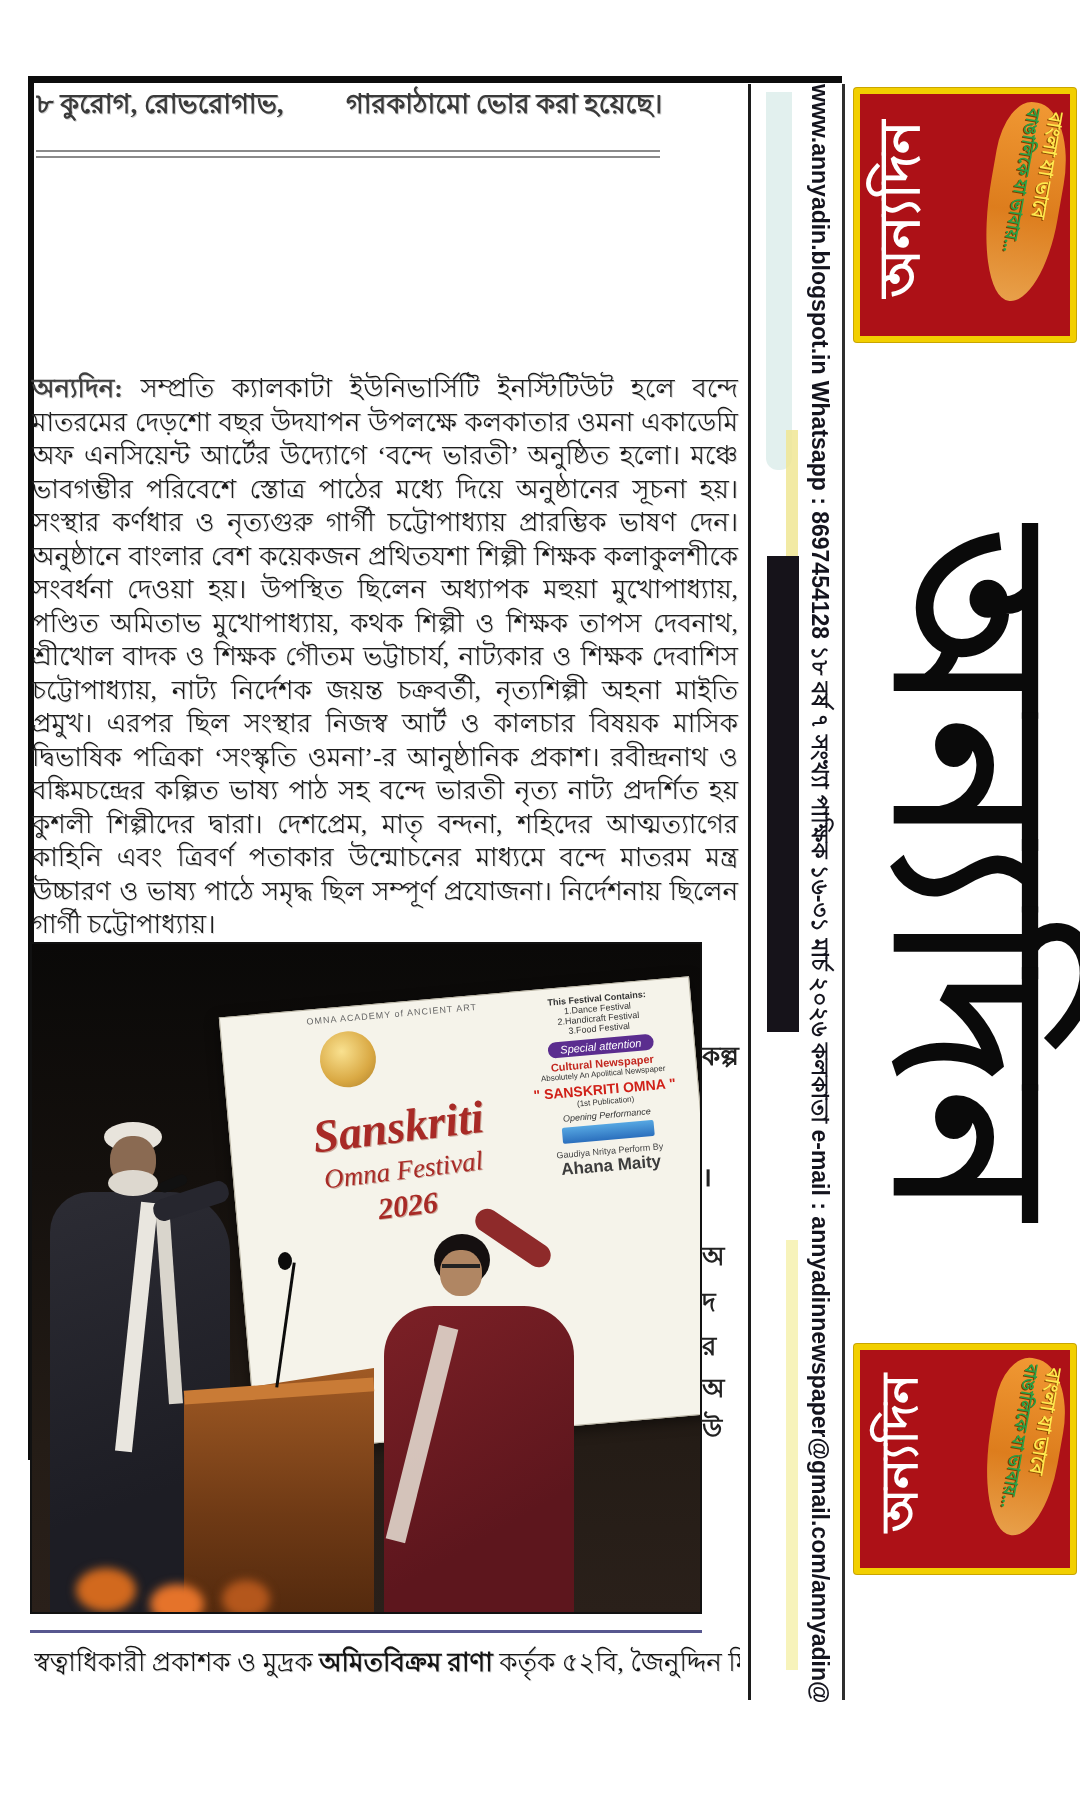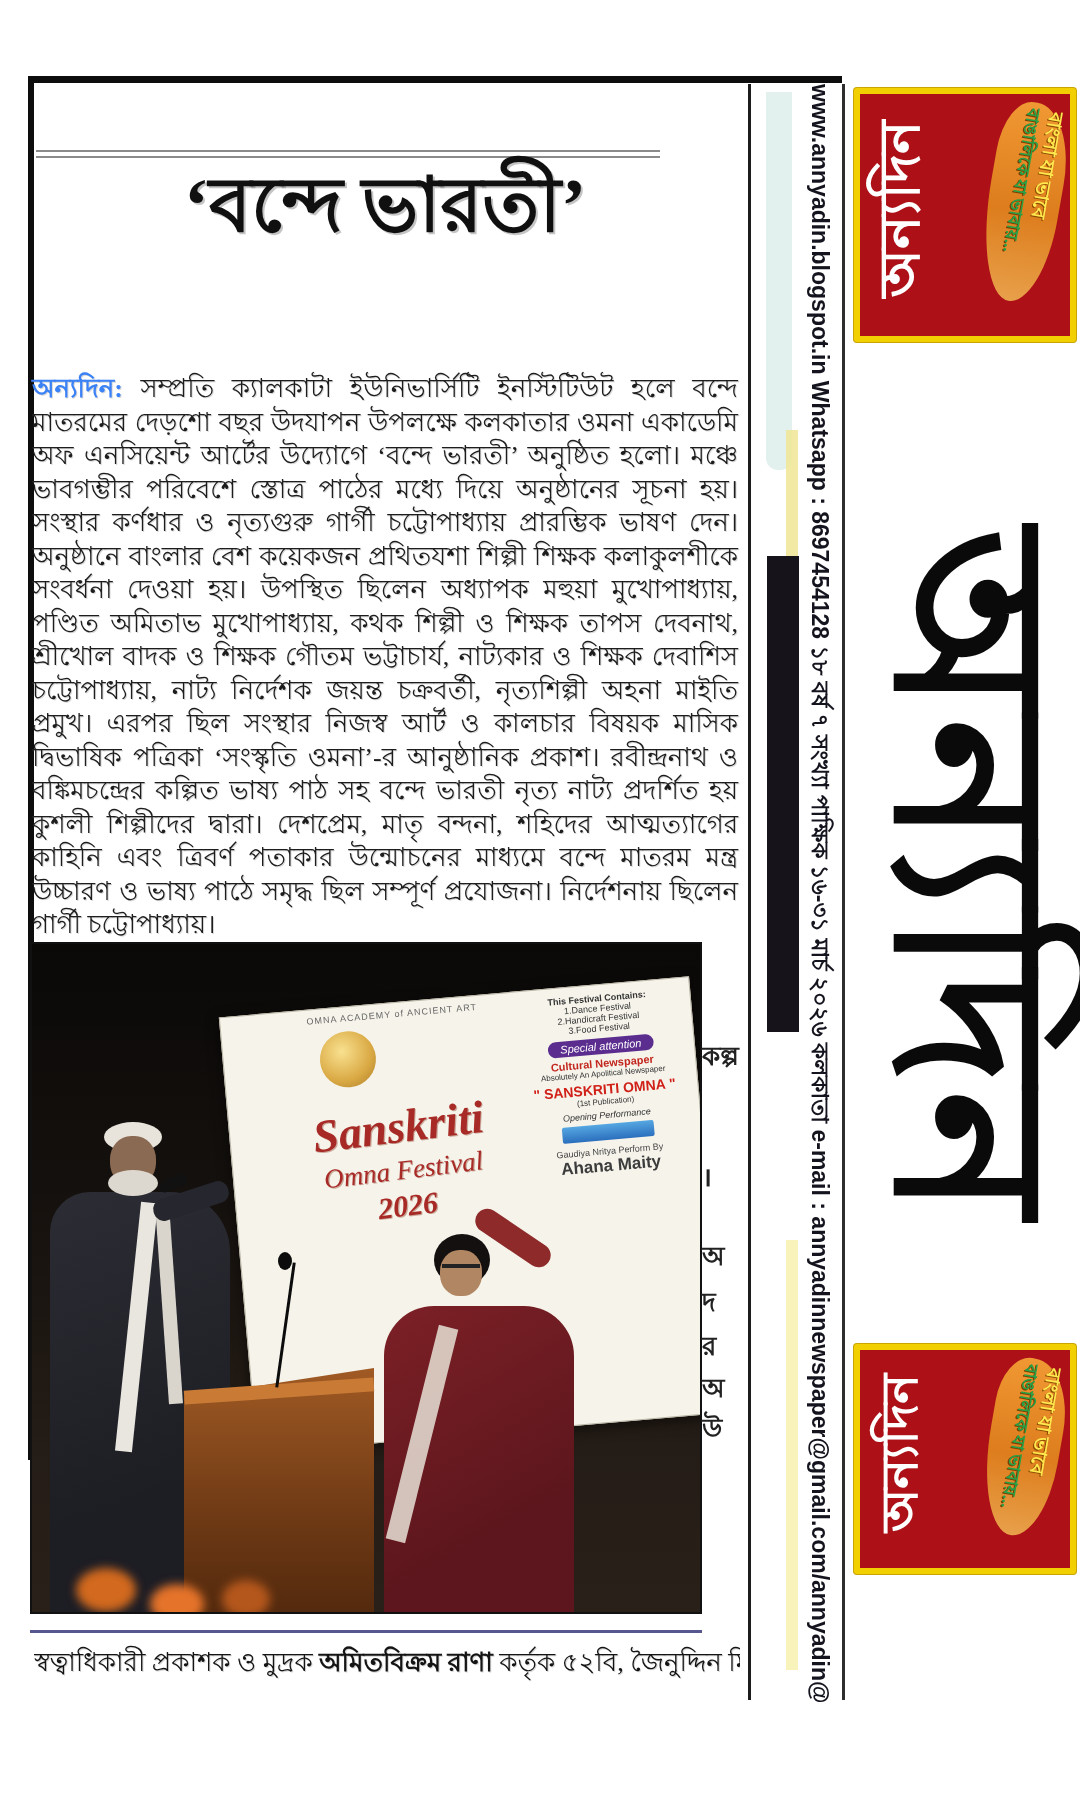--- a/index.html
+++ b/index.html
@@ -19,21 +19,21 @@
   .crop-right{position:absolute;left:310px;top:0;}
 
   
   .headline{position:absolute;left:30px;top:156px;width:710px;text-align:center;
             font-size:76px;line-height:98px;font-weight:bold;color:#101010;
             text-shadow:2px 2px 0 rgba(90,90,90,.35);}
 
   
   .body-text{position:absolute;left:32px;top:372px;width:706px;font-size:26px;line-height:33.5px;
              text-align:justify;color:#1d1d1d;text-shadow:1px 1px 0 rgba(120,120,120,.28);}
-  .body-text .lead{font-weight:bold;color:#3b82f6;}
+  .body-text .lead{font-weight:bold;color:#404040;}
 
   
   .photo{position:absolute;left:30px;top:942px;width:668px;height:668px;overflow:hidden;
          border:2px solid #111;background:linear-gradient(180deg,#0a0908 0%,#14100d 35%,#241c16 75%,#2a201a 100%);}
   .banner{position:absolute;left:205px;top:52px;width:470px;height:436px;background:#f5f3ea;
           transform:rotate(-5deg);border:1px solid #b9b4a4;box-shadow:0 4px 14px rgba(0,0,0,.5);}
   .banner .org{position:absolute;left:86px;top:6px;font-family:"Liberation Sans",sans-serif;
                font-size:9px;color:#666;letter-spacing:1px;white-space:nowrap;}
   .emblem{position:absolute;left:96px;top:24px;width:56px;height:56px;border-radius:50%;
           background:radial-gradient(circle at 40% 35%,#f9e08b,#d8a53b 60%,#a8771f);opacity:.95;}
@@ -142,25 +142,30 @@
   .tag2{font-size:17px;line-height:22px;color:#27a046;text-shadow:1px 1px 0 #7a3d00;}
 </style>
 </head>
 <body>
 
 <div class="page">
 
   <div class="top-rule"></div>
   <div class="left-rule"></div>
 
+  <div class="crop-row">
+    <div class="inner">
+      <span>৮ কুরোগ, রোভরোগাভ,</span>
+      <span class="crop-right">গারকাঠামো ভোর করা হয়েছে।</span>
+    </div>
+  </div>
 
   <div class="double-rule"></div>
 
   <h1 class="headline" style="margin:0;">
-    <span style="display:block;">‘বন্দে ভারতী’</span>
   </h1>
 
   <p class="body-text" style="margin:0;">
     <span class="lead">অন্যদিন:</span><span> সম্প্রতি ক্যালকাটা ইউনিভার্সিটি ইনস্টিটিউট হলে বন্দে মাতরমের দেড়শো বছর উদযাপন উপলক্ষে কলকাতার ওমনা একাডেমি অফ এনসিয়েন্ট আর্টের উদ্যোগে ‘বন্দে ভারতী’ অনুষ্ঠিত হলো। মঞ্চে ভাবগম্ভীর পরিবেশে স্তোত্র পাঠের মধ্যে দিয়ে অনুষ্ঠানের সূচনা হয়। সংস্থার কর্ণধার ও নৃত্যগুরু গার্গী চট্টোপাধ্যায় প্রারম্ভিক ভাষণ দেন। অনুষ্ঠানে বাংলার বেশ কয়েকজন প্রথিতযশা শিল্পী শিক্ষক কলাকুলশীকে সংবর্ধনা দেওয়া হয়। উপস্থিত ছিলেন অধ্যাপক মহুয়া মুখোপাধ্যায়, পণ্ডিত অমিতাভ মুখোপাধ্যায়, কথক শিল্পী ও শিক্ষক তাপস দেবনাথ, শ্রীখোল বাদক ও শিক্ষক গৌতম ভট্টাচার্য, নাট্যকার ও শিক্ষক দেবাশিস চট্টোপাধ্যায়, নাট্য নির্দেশক জয়ন্ত চক্রবর্তী, নৃত্যশিল্পী অহনা মাইতি প্রমুখ। এরপর ছিল সংস্থার নিজস্ব আর্ট ও কালচার বিষয়ক মাসিক দ্বিভাষিক পত্রিকা ‘সংস্কৃতি ওমনা’-র আনুষ্ঠানিক প্রকাশ। রবীন্দ্রনাথ ও বঙ্কিমচন্দ্রের কল্পিত ভাষ্য পাঠ সহ বন্দে ভারতী নৃত্য নাট্য প্রদর্শিত হয় কুশলী শিল্পীদের দ্বারা। দেশপ্রেম, মাতৃ বন্দনা, শহিদের আত্মত্যাগের কাহিনি এবং ত্রিবর্ণ পতাকার উন্মোচনের মাধ্যমে বন্দে মাতরম মন্ত্র উচ্চারণ ও ভাষ্য পাঠে সমৃদ্ধ ছিল সম্পূর্ণ প্রযোজনা। নির্দেশনায় ছিলেন গার্গী চট্টোপাধ্যায়।</span>
   </p>
 
   <div class="photo">
     <div class="banner">
       <div class="org">OMNA ACADEMY of ANCIENT ART</div>
       <div class="emblem"></div>

